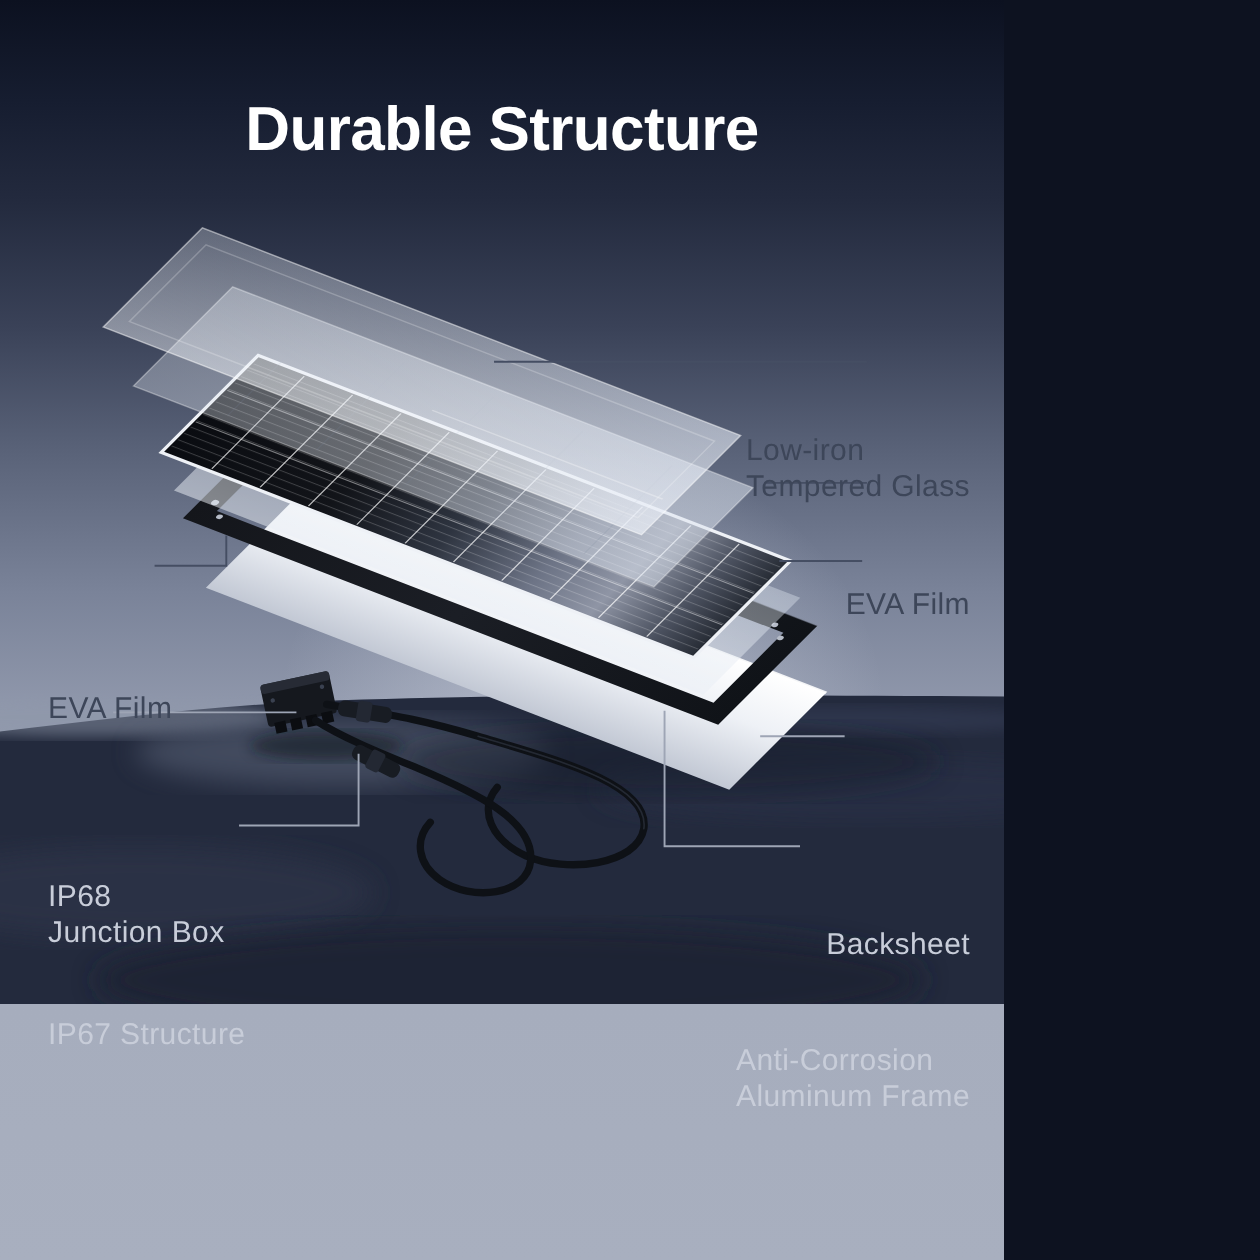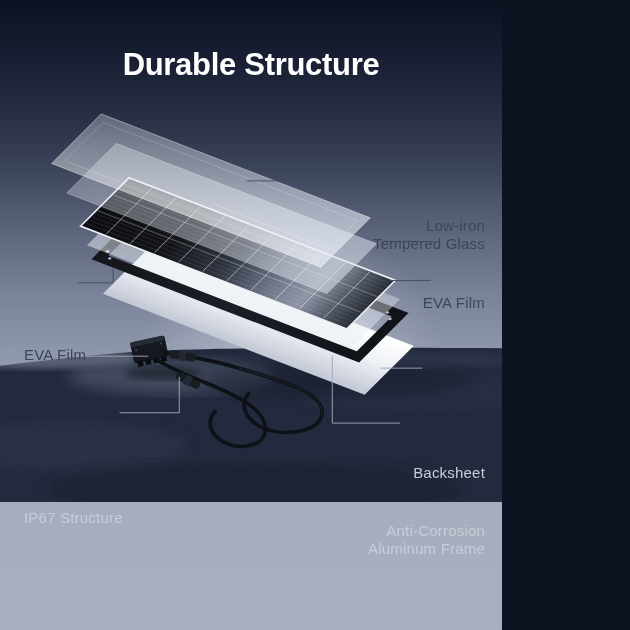--- a/index.html
+++ b/index.html
@@ -11,21 +11,21 @@
         linear-gradient(180deg,#0c1120 0%,#161d30 8%,#232a3e 16%,#3a4258 26%,
                         #5a6379 36%,#7a8399 47%,#8f97ab 56%,#9ba3b5 64%,
                         #a5acbc 70%,#a8afbf 100%);}
   svg.scene{position:absolute;inset:0;display:block;}
   .title{position:absolute;top:47px;left:0;width:100%;margin:0;text-align:center;
          font-size:31px;font-weight:800;letter-spacing:-0.3px;color:#ffffff;}
   .lbl{position:absolute;font-size:15px;line-height:18px;letter-spacing:.2px;
        white-space:pre-line;}
   .lbl.dark{color:#3d4659;}
   .lbl.light{color:#c8cdd9;}
-  .lbl.r{right:17px;text-align:right;}
+  .lbl.r{right:17px;}
   .lbl.l{left:24px;text-align:left;}
 </style>
 </head>
 <body>
 
 <div class="canvas">
   <div class="bg"></div>
 
   <svg class="scene" viewBox="0 0 630 630">
     <defs>
@@ -185,14 +185,16 @@
 
   <h1 class="title">Durable Structure</h1>
 
   <div class="lbl dark r" style="top:217px">Low-iron
 Tempered Glass</div>
   <div class="lbl dark r" style="top:294px">EVA Film</div>
   <div class="lbl light r" style="top:464px">Backsheet</div>
   <div class="lbl light r" style="top:522px">Anti-Corrosion
 Aluminum Frame</div>
   <div class="lbl dark l" style="top:346px">EVA Film</div>
+  <div class="lbl light l" style="top:440px">IP68
+Junction Box</div>
   <div class="lbl light l" style="top:509px">IP67 Structure</div>
 </div>
 
 </body></html>

